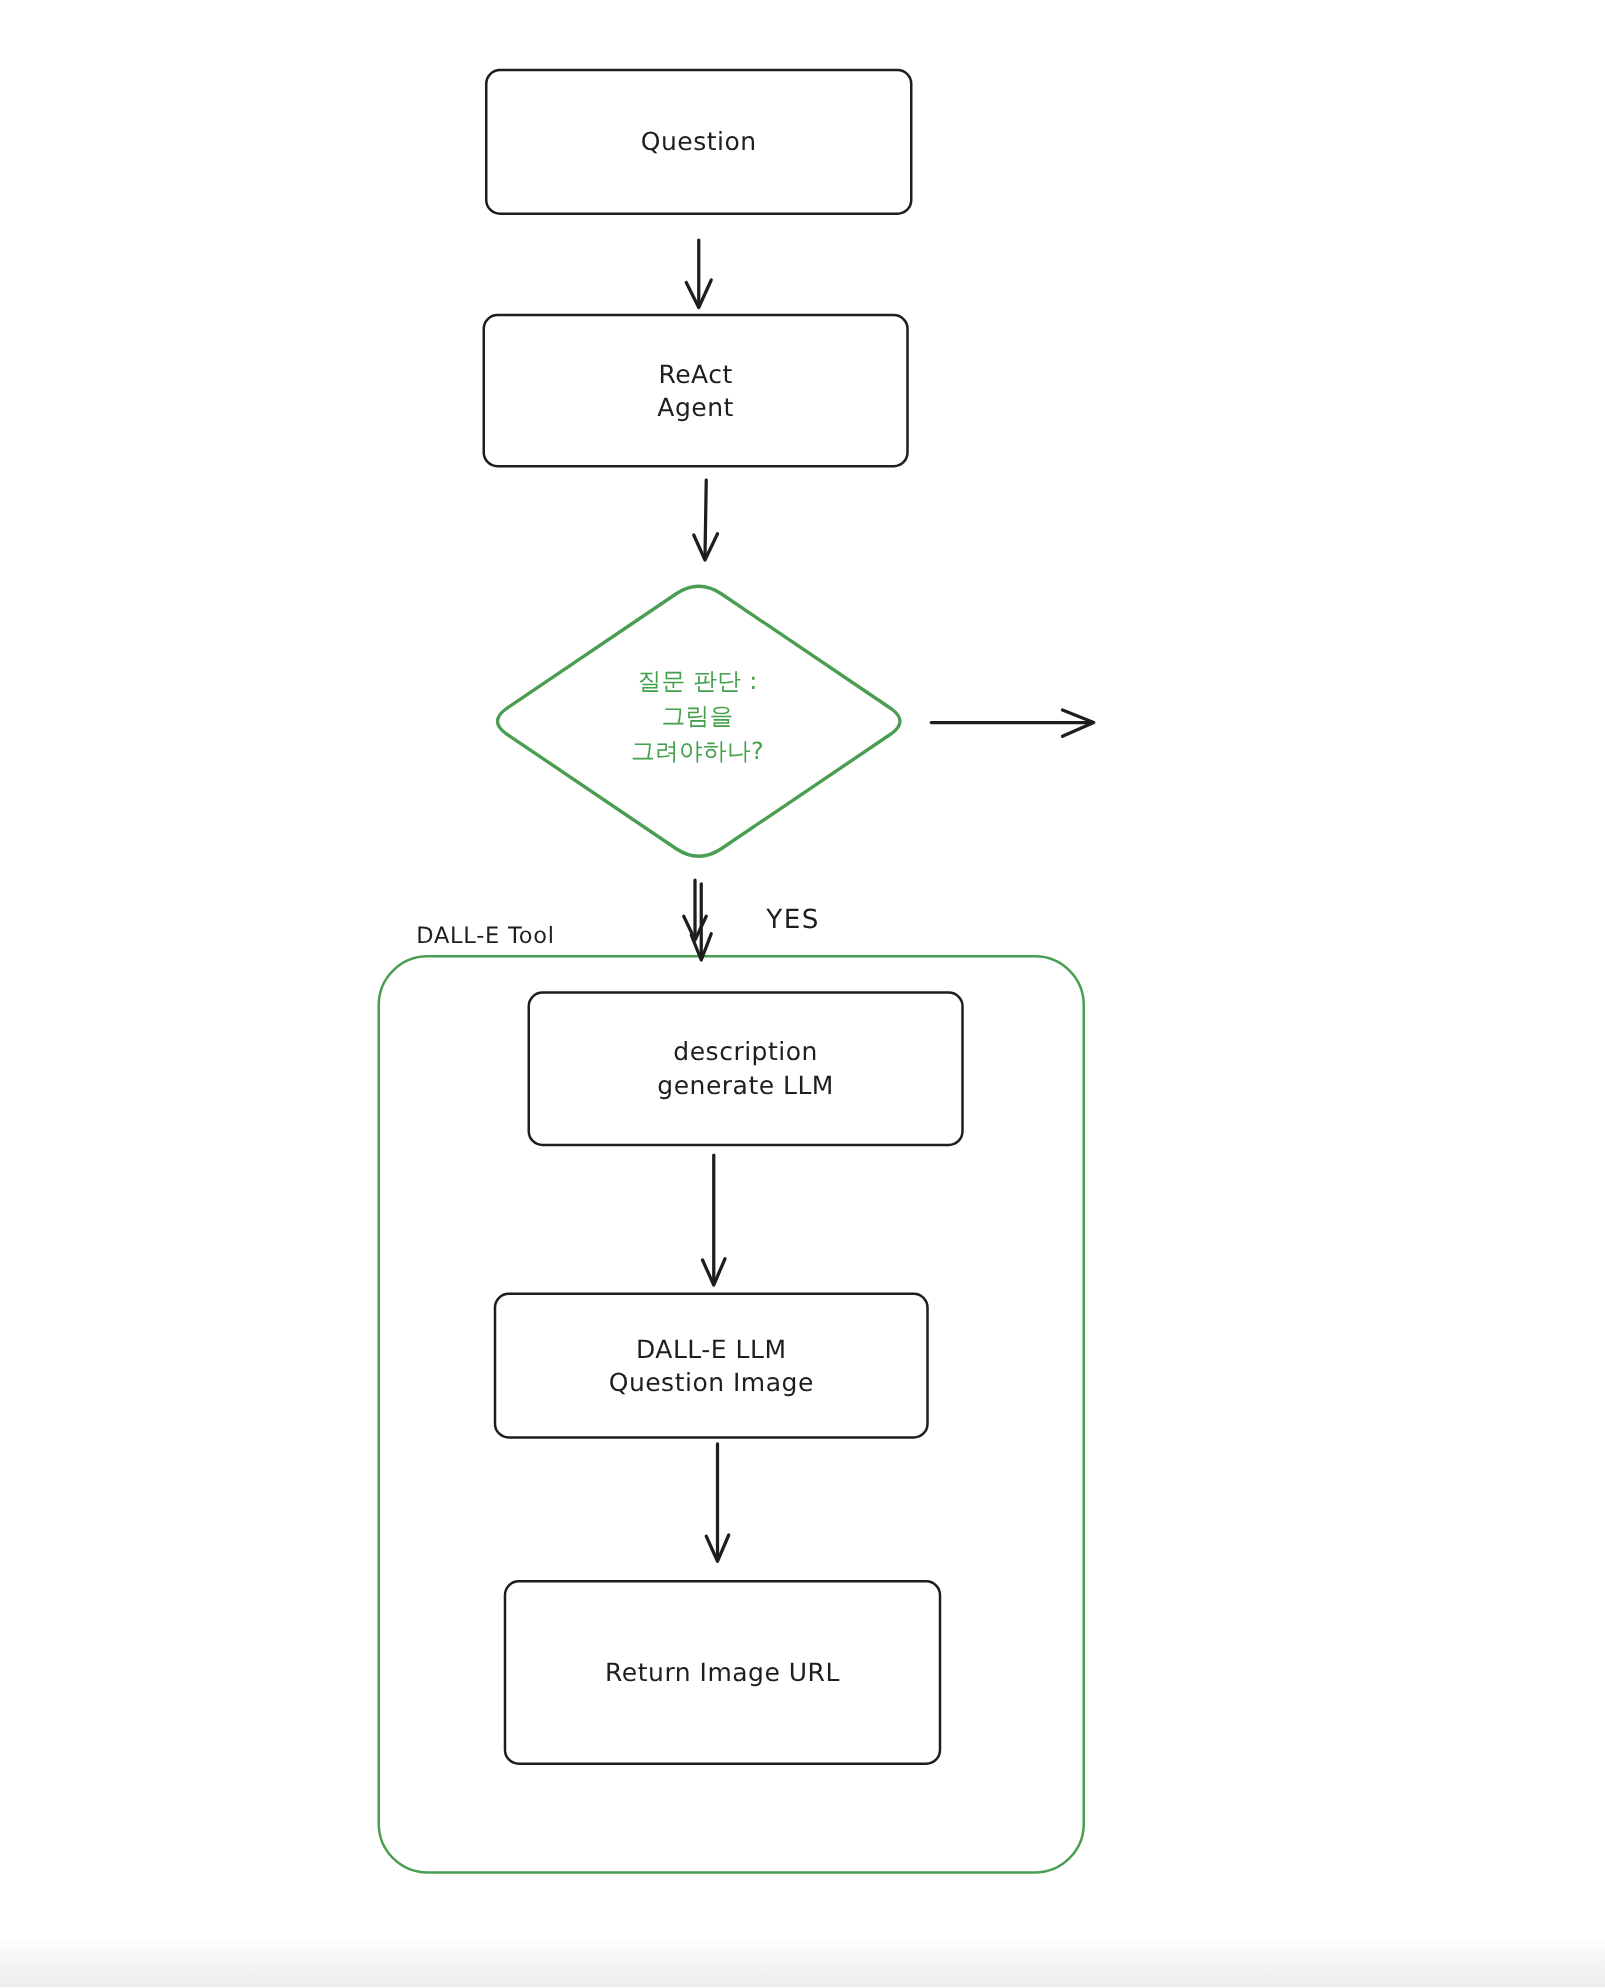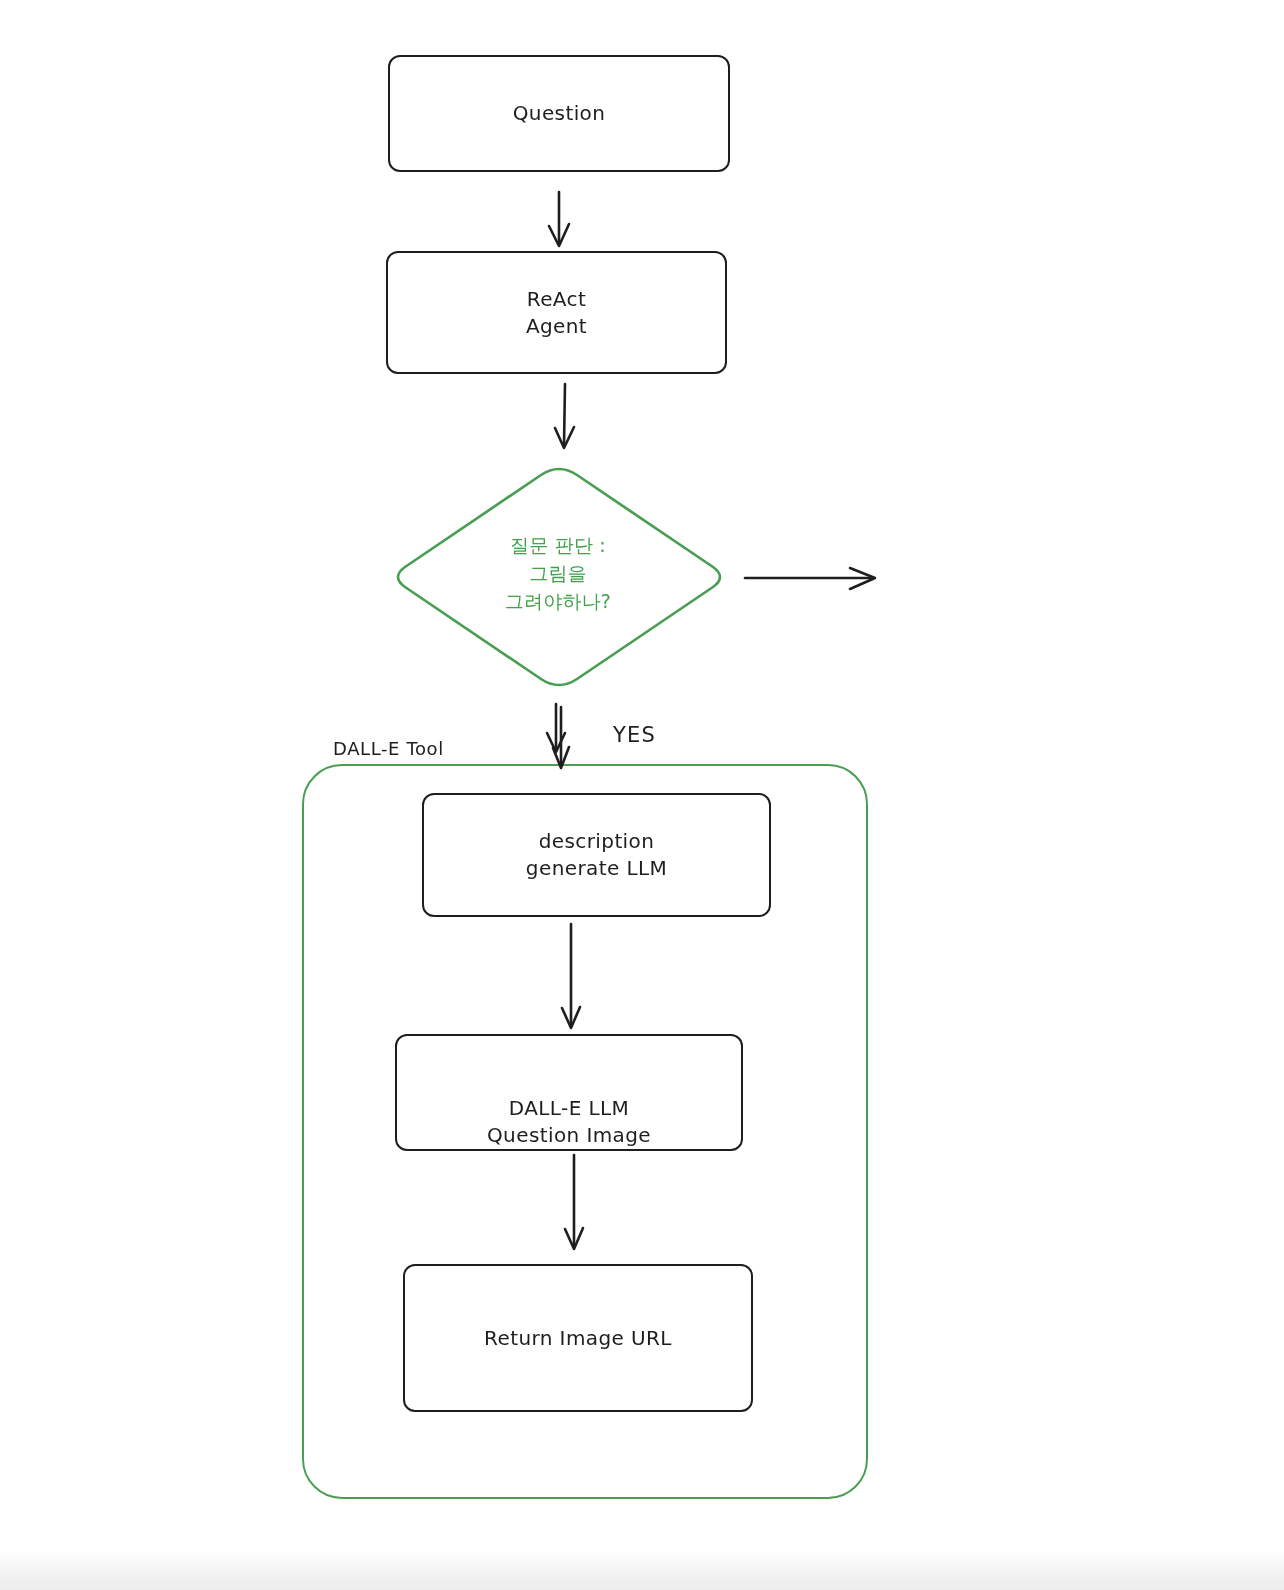--- a/index.html
+++ b/index.html
@@ -30,21 +30,21 @@
     text-align: center;
     font-size: 20px;
     line-height: 27px;
     letter-spacing: 0.4px;
     z-index: 10;
   }
   #n-question { left: 388px; top: 55px;  width: 342px; height: 117px; }
   #n-react    { left: 386px; top: 251px; width: 341px; height: 123px; }
   #n-other    { left: 881px; top: 513px; width: 347px; height: 123px; font-size: 19px; line-height: 31px; }
   #n-desc     { left: 393px; top: 793px; width: 349px; height: 124px; margin-left: 29px; }
-  #n-dalle    { left: 395px; top: 1034px; width: 348px; height: 117px; justify-content: flex-end; }
+  #n-dalle    { left: 395px; top: 1034px; width: 348px; height: 117px; }
   #n-return   { left: 403px; top: 1264px; width: 350px; height: 148px; text-align: right; }
 
   
   .group-container {
     position: absolute;
     left: 302px; top: 764px;
     width: 566px; height: 735px;
     box-sizing: border-box;
     border: 2.6px solid #4a9e52;
     border-radius: 40px;

